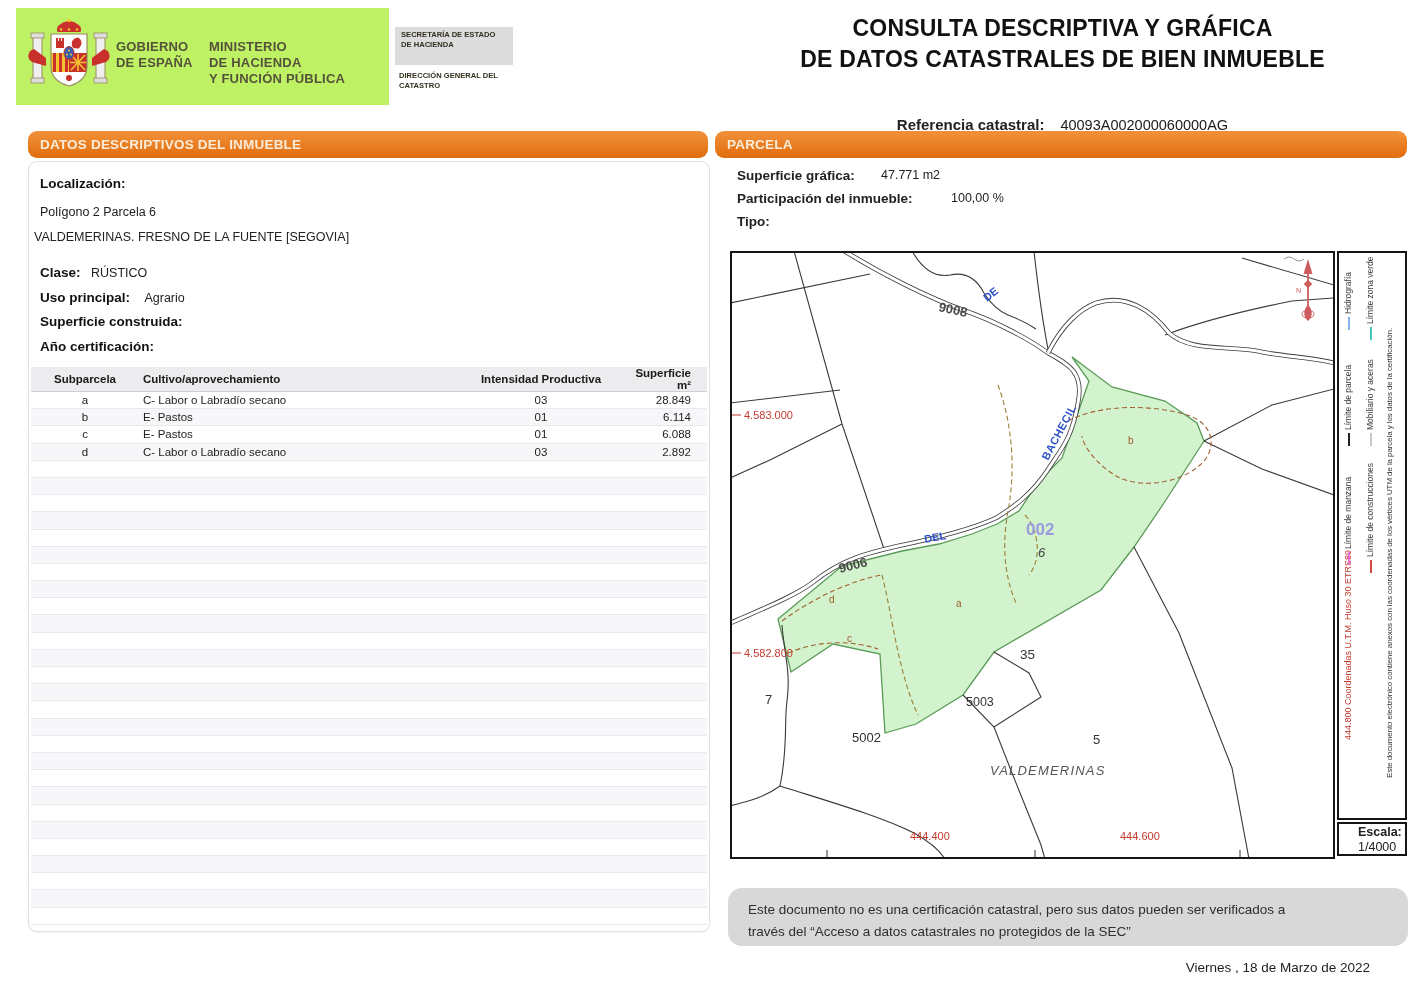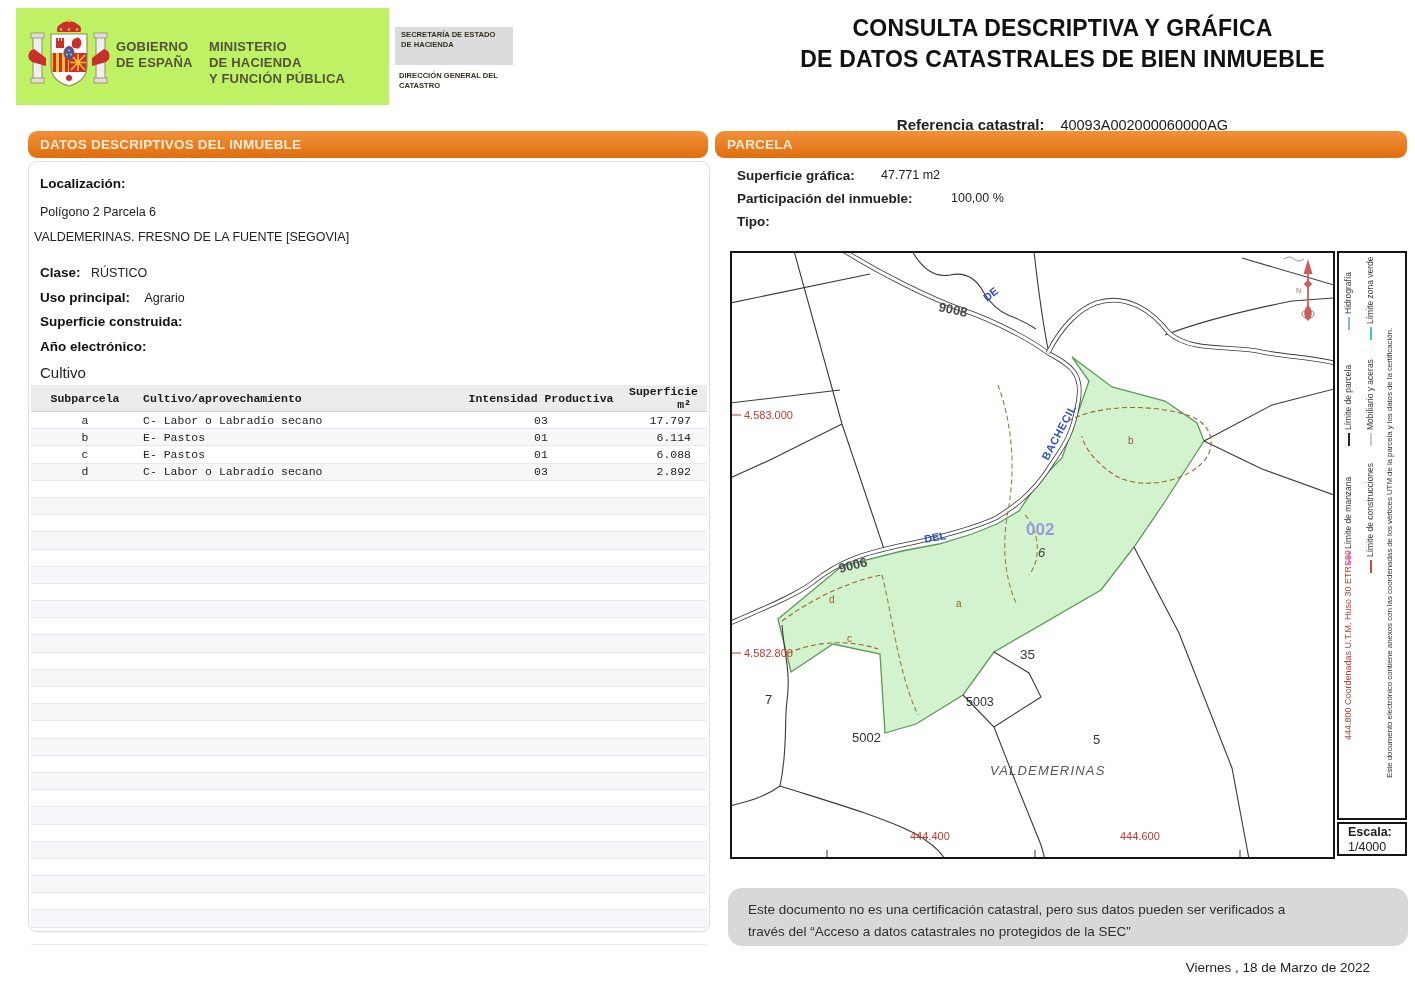--- a/index.html
+++ b/index.html
@@ -23,21 +23,21 @@
   .orange-bar{height:27px;border-radius:9px;background:linear-gradient(#f2913a,#e06d0d);
       color:#fbecd9;font-weight:bold;font-size:13.5px;line-height:27px;padding-left:12px;box-sizing:border-box;
       letter-spacing:.2px;}
 
   
   #left-box{left:28px;top:161px;width:680px;height:769px;border:1px solid #dfe0e6;border-radius:9px;
       box-shadow:0 1px 2px rgba(0,0,0,.06);background:#fff;}
   .fld-label{font-weight:bold;font-size:13.5px;color:#111;}
   .fld-value{font-size:12.5px;color:#222;}
   #cultivo-title{font-weight:normal;font-size:15px;}
-  #cultivo-table{position:absolute;left:2px;top:223px;width:676px;border-collapse:collapse;table-layout:fixed;font-family:Liberation Mono, monospace;}
+  #cultivo-table{position:absolute;left:2px;top:205px;width:676px;border-collapse:collapse;table-layout:fixed;}
   #cultivo-table th{background:#ececef;font-weight:bold;font-size:11.5px;color:#1a1a1a;
       height:18px;padding:0 4px;border-bottom:1px solid #cfcfd4;}
   #cultivo-table td{height:16.2px;padding:0 4px;font-size:11.5px;color:#222;border-bottom:1px solid #e8e8ee;}
   #cultivo-table tbody tr:nth-child(even) td{background:#f7f7fa;}
   .c0{width:100px;text-align:center;}
   .c1{width:310px;text-align:left;}
   .c2{width:160px;text-align:center;}
   .c3{text-align:right;padding-right:16px !important;}
   th.c1{text-align:left;}
   th.c3{text-align:right;}
@@ -54,21 +54,21 @@
   #legend-strip{left:1337px;top:251px;width:70px;height:569px;border:2px solid #151515;box-sizing:border-box;overflow:hidden;}
   #legend-rot{position:absolute;left:0;top:0;width:565px;height:66px;
       transform:rotate(-90deg) translateX(-565px);transform-origin:0 0;}
   .leg-row{position:relative;height:22px;}
   .leg-item{position:absolute;top:4px;font-size:8.5px;color:#3a3a3a;white-space:nowrap;}
   .dash{display:inline-block;width:13px;height:0;border-top:2px solid #222;vertical-align:middle;margin-right:3px;}
   .coords-note{position:absolute;top:4px;font-size:9px;color:#c23b2e;white-space:nowrap;}
   .leg-disclaimer{position:absolute;top:2px;font-size:8px;color:#333;white-space:nowrap;letter-spacing:-0.1px;}
 
   #escala-box{left:1337px;top:822px;width:70px;height:34px;border:2px solid #151515;box-sizing:border-box;
-      padding:1px 9px;background:#fff;}
+      padding:1px 19px;background:#fff;}
   #escala-box .esc-l{font-weight:bold;font-size:12.5px;line-height:15px;}
   #escala-box .esc-v{font-size:12.5px;line-height:14px;}
 
   
   #footer-note{left:728px;top:888px;width:680px;height:58px;background:#d8d8d8;border-radius:14px;
       padding:11px 20px;box-sizing:border-box;font-size:13.5px;color:#2e2e2e;line-height:22px;}
   #date-line{left:1040px;top:960px;width:330px;text-align:right;font-size:13.5px;color:#1f1f1f;}
 </style>
 </head>
 <body>
@@ -161,41 +161,41 @@
     </div>
     <div class="abs" style="left:11px;top:126px">
       <span class="fld-label">Uso principal:</span>
       <span class="fld-value" style="margin-left:10px">Agrario</span>
     </div>
     <div class="abs" style="left:11px;top:150px">
       <span class="fld-label">Superficie construida:</span>
       <span class="fld-value" style="margin-left:8px"></span>
     </div>
     <div class="abs" style="left:11px;top:175px">
-      <span class="fld-label">Año electrónico:</span>
+      <span class="fld-label">Año certificación:</span>
       <span class="fld-value" style="margin-left:8px"></span>
     </div>
 
     <div class="abs" id="cultivo-title" style="left:11px;top:202px">Cultivo</div>
 
     <table id="cultivo-table">
       <thead>
           <tr>
             <th class="c0">Subparcela</th>
             <th class="c1">Cultivo/aprovechamiento</th>
             <th class="c2">Intensidad Productiva</th>
             <th class="c3">Superficie m²</th>
           </tr>
         </thead>
       <tbody>
           <tr>
             <td class="c0">a</td>
             <td class="c1">C- Labor o Labradío secano</td>
             <td class="c2">03</td>
-            <td class="c3">17.797</td>
+            <td class="c3">28.849</td>
           </tr>
           <tr>
             <td class="c0">b</td>
             <td class="c1">E- Pastos</td>
             <td class="c2">01</td>
             <td class="c3">6.114</td>
           </tr>
           <tr>
             <td class="c0">c</td>
             <td class="c1">E- Pastos</td>

